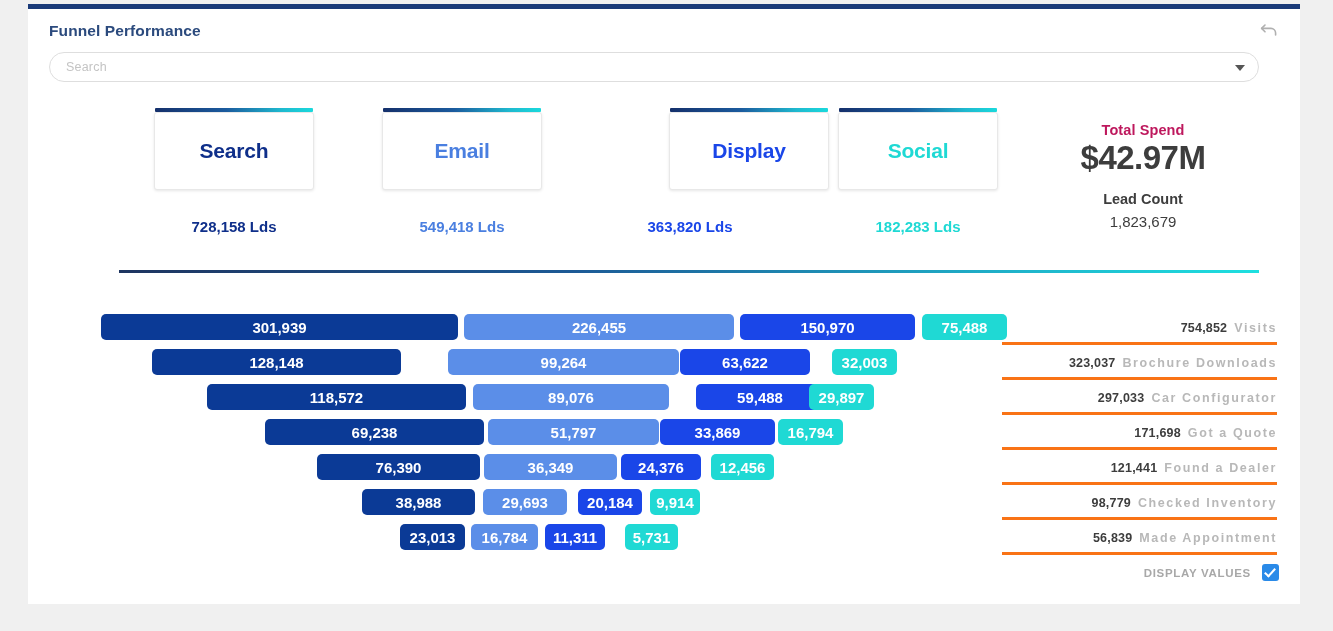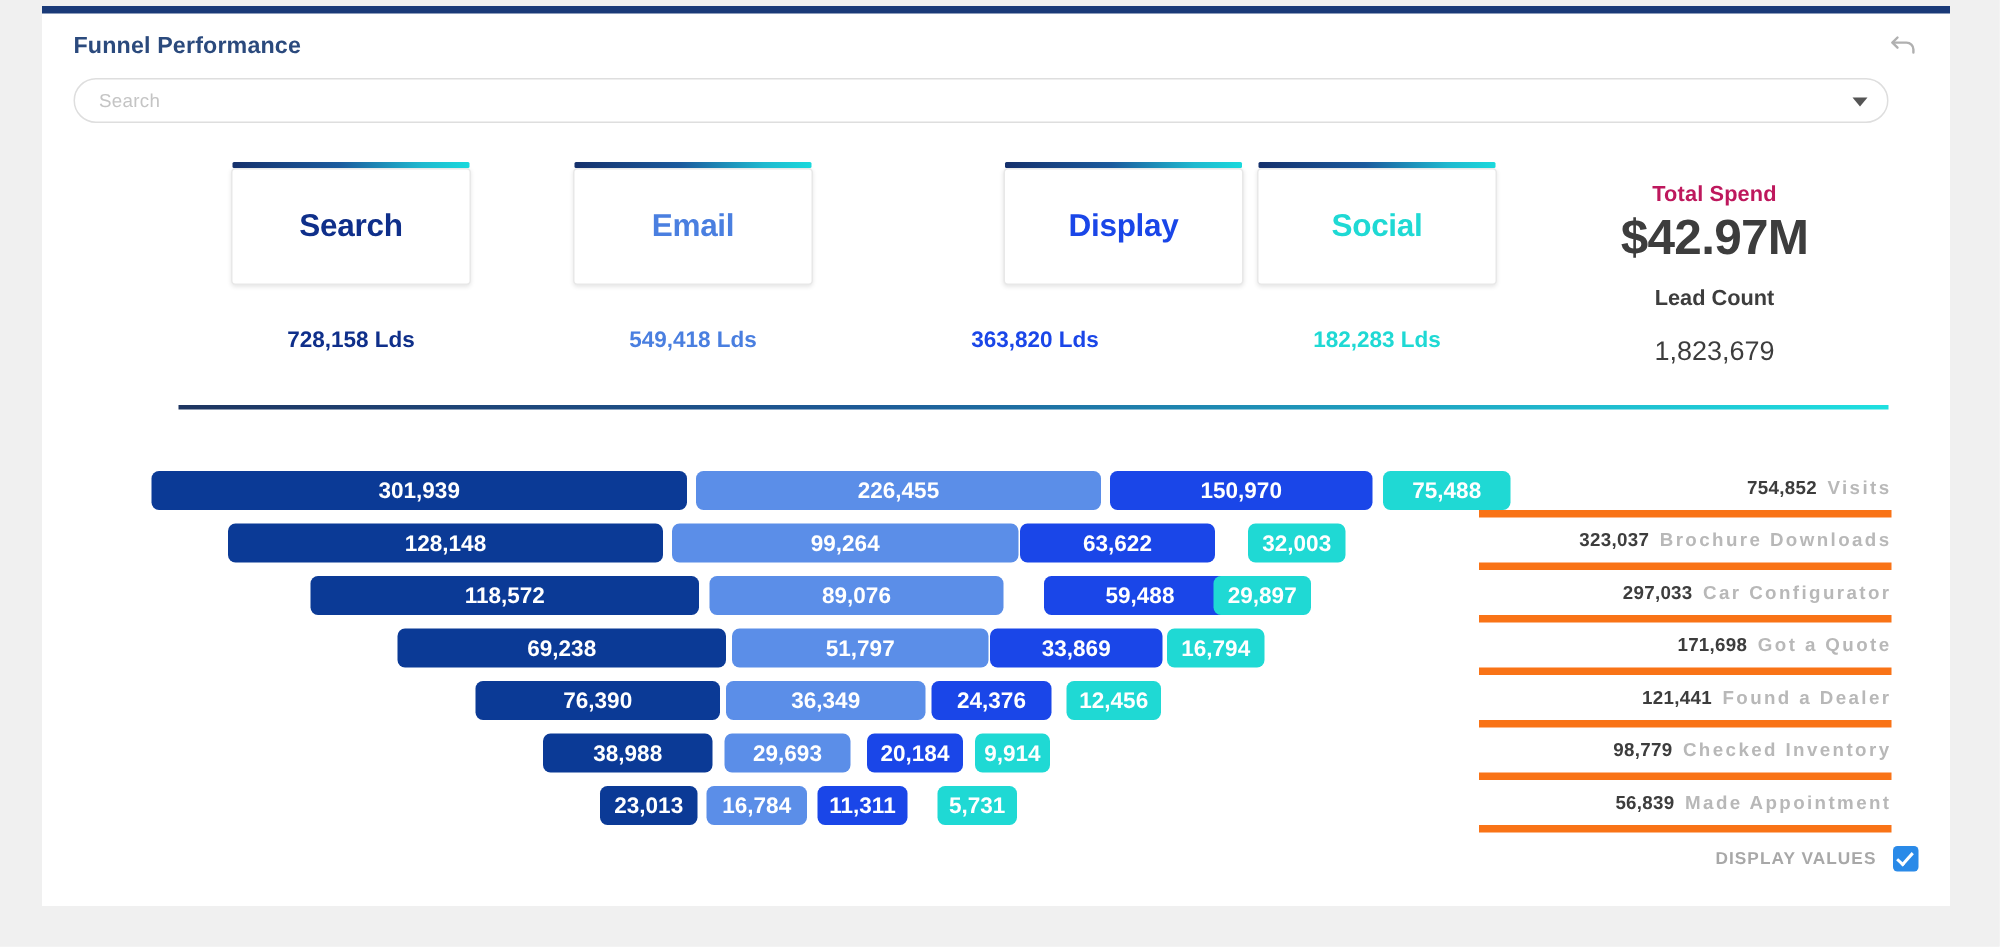--- a/index.html
+++ b/index.html
@@ -81,21 +81,21 @@
     position: absolute; top: 114px;
     width: 200px; text-align: center;
     font-size: 15px; font-weight: bold;
   }
 
   
   .totals { position: absolute; right: 42px; top: 118px; width: 230px; text-align: center; }
   .tot-lbl  { font-size: 14.5px; font-weight: bold; color: #be185d; letter-spacing: 0.1px; }
   .tot-big  { font-size: 33px; font-weight: bold; color: #3d3d3d; margin-top: 1px; letter-spacing: -0.5px; }
   .tot-lbl2 { font-size: 14.5px; font-weight: bold; color: #3d3d3d; margin-top: 14px; }
-  .tot-val2 { font-size: 18px; color: #3d3d3d; margin-top: 17px; }
+  .tot-val2 { font-size: 15px; color: #3d3d3d; margin-top: 6px; }
 
   .divider {
     position: absolute; left: 91px; top: 266px;
     width: 1140px; height: 3px;
     background: linear-gradient(to right, #1e3560 0%, #1d5a96 40%, #1fb6cc 80%, #1ee0e0 100%);
   }
 
   
   .funnel { position: absolute; left: 0; top: 300px; width: 100%; }
   .frow { position: absolute; left: 0; width: 100%; height: 30px; }
@@ -105,22 +105,22 @@
     color: #fff;
     font-size: 15px; font-weight: bold;
     display: flex; align-items: center; justify-content: center;
     box-sizing: border-box;
     white-space: nowrap;
   }
 
   
   .stages { position: absolute; left: 958px; top: 300px; width: 280px; }
   .srow {
-    position: absolute; left: 0; width: 275px; height: 35px;
-    border-bottom: 5px solid #f97316;
+    position: absolute; left: 16px; width: 275px; height: 35px;
+    border-bottom: 3px solid #f97316;
     box-sizing: border-box;
   }
   .srow-inner {
     position: absolute; right: 0; bottom: 6px;
     white-space: nowrap; text-align: right;
   }
   .s-val {
     font-size: 12.5px; font-weight: bold; color: #3d3d3d;
     letter-spacing: 0.2px;
   }
@@ -200,21 +200,21 @@
   <div class="divider"></div>
 
   <div class="funnel">
       <div class="frow" style="top: 10px;">
         <div class="bar" style="left: 73px; width: 357px; background: rgb(11, 58, 150);">301,939</div>
         <div class="bar" style="left: 436px; width: 270px; background: rgb(91, 142, 232);">226,455</div>
         <div class="bar" style="left: 712px; width: 175px; background: rgb(26, 70, 232);">150,970</div>
         <div class="bar" style="left: 894px; width: 85px; background: rgb(31, 217, 212);">75,488</div>
       </div>
       <div class="frow" style="top: 45px;">
-        <div class="bar" style="left: 124px; width: 290px; background: rgb(11, 58, 150);">128,148</div>
+        <div class="bar" style="left: 124px; width: 249px; background: rgb(11, 58, 150);">128,148</div>
         <div class="bar" style="left: 420px; width: 231px; background: rgb(91, 142, 232);">99,264</div>
         <div class="bar" style="left: 652px; width: 130px; background: rgb(26, 70, 232);">63,622</div>
         <div class="bar" style="left: 804px; width: 65px; background: rgb(31, 217, 212);">32,003</div>
       </div>
       <div class="frow" style="top: 80px;">
         <div class="bar" style="left: 179px; width: 259px; background: rgb(11, 58, 150);">118,572</div>
         <div class="bar" style="left: 445px; width: 196px; background: rgb(91, 142, 232);">89,076</div>
         <div class="bar" style="left: 668px; width: 128px; background: rgb(26, 70, 232);">59,488</div>
         <div class="bar" style="left: 781px; width: 65px; background: rgb(31, 217, 212);">29,897</div>
       </div>

